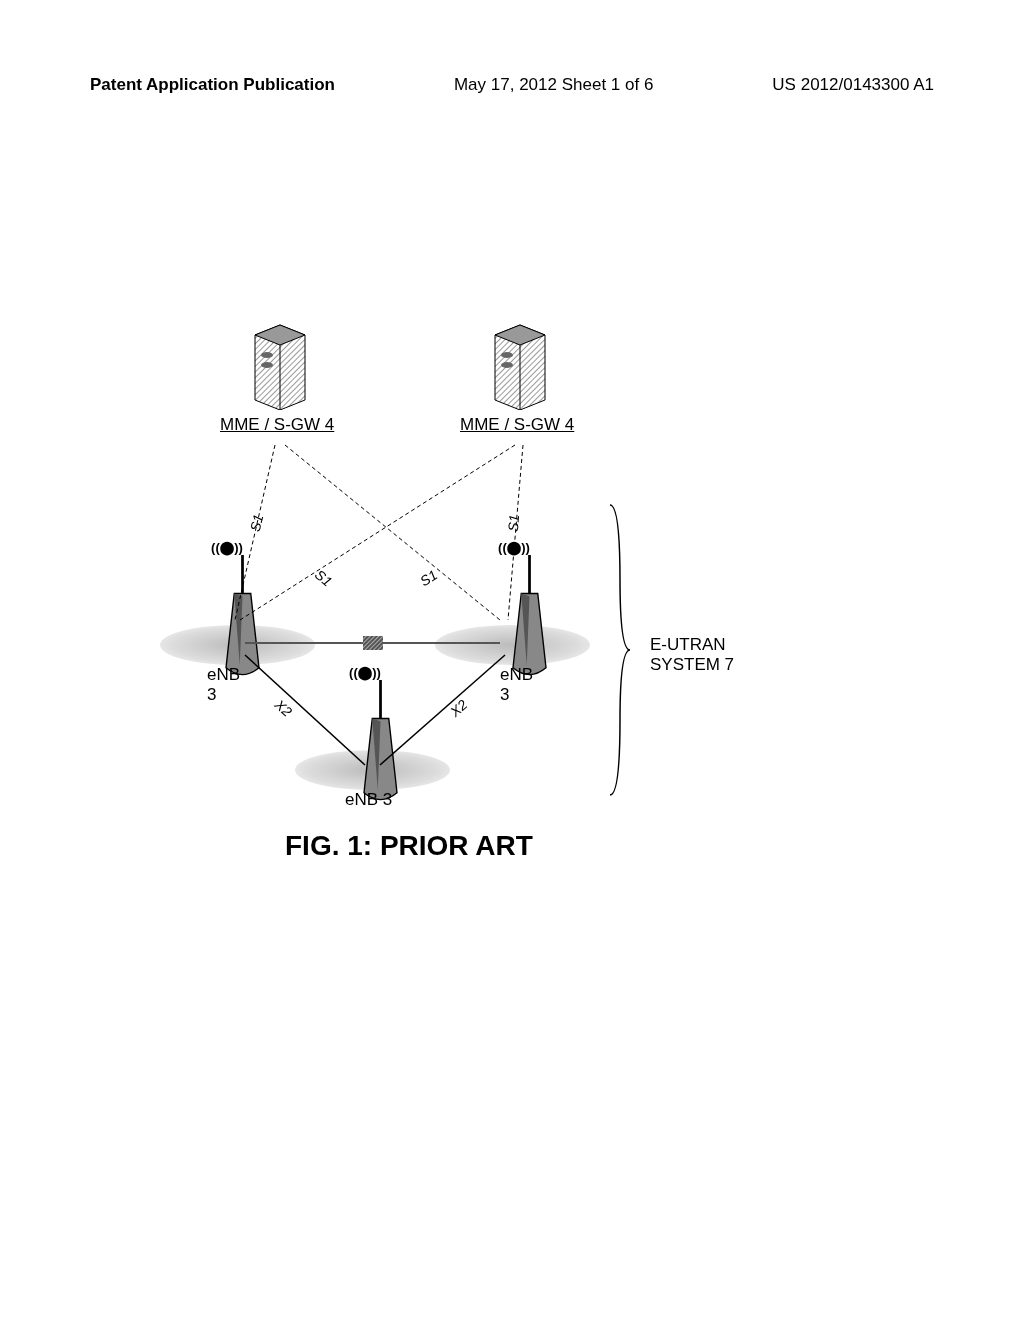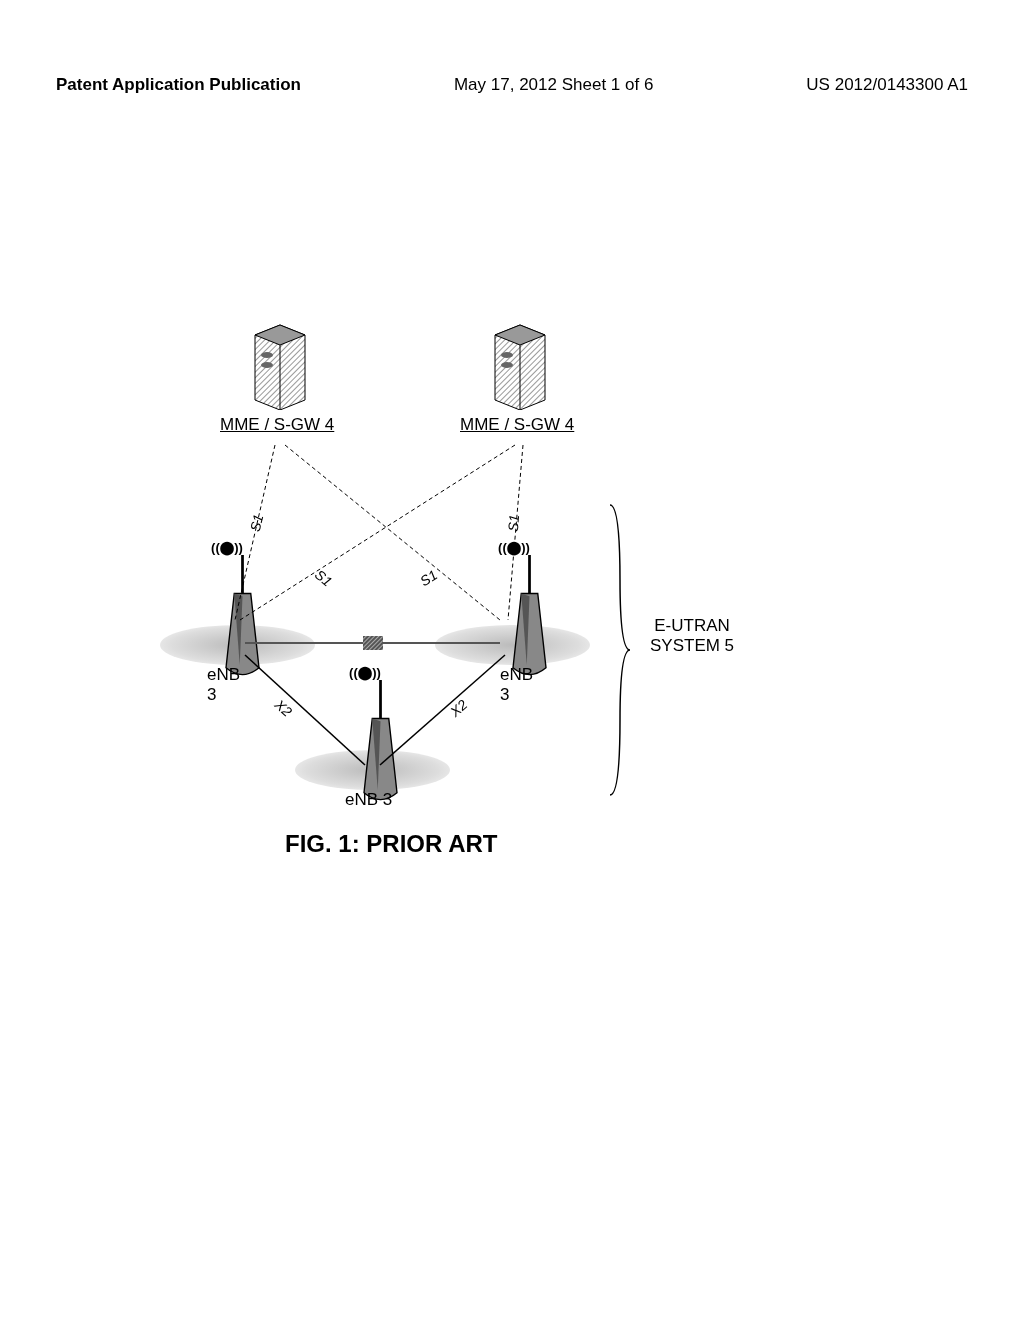--- a/index.html
+++ b/index.html
@@ -14,21 +14,21 @@
       background: white;
       font-family: Arial, Helvetica, sans-serif;
       position: relative;
     }
     
     .header {
       position: absolute;
       top: 75px;
       left: 0;
       width: 100%;
-      padding: 0 56px;
+      padding: 0 90px;
       display: flex;
       justify-content: space-between;
       font-size: 17px;
     }
     
     .header-left {
       font-weight: bold;
     }
     
     .figure-container {
@@ -87,21 +87,21 @@
     }
     
     .system-label {
       position: absolute;
       font-size: 17px;
       line-height: 1.2;
     }
     
     .figure-caption {
       position: absolute;
-      font-size: 24px;
+      font-size: 28px;
       font-weight: bold;
     }
     
     .brace {
       position: absolute;
     }
     
     .signal-waves {
       position: absolute;
       font-size: 14px;
@@ -221,20 +221,20 @@
   </svg>
   <div class="interface-label" style="left: 145px; top: 380px; transform: rotate(42deg);"><span>X2</span></div>
   <div class="interface-label" style="left: 320px; top: 380px; transform: rotate(-41deg);"><span>X2</span></div>
 
   <div class="brace" style="left: 475px; top: 180px;">
     <svg width="30" height="300">
       <path d="M 5 5 Q 15 5 15 80 Q 15 150 25 150 Q 15 150 15 220 Q 15 295 5 295" fill="none" stroke="#000" stroke-width="1.5"></path>
     </svg>
   </div>
 
-  <div class="system-label" style="left: 520px; top: 296px; text-align: center;">
+  <div class="system-label" style="left: 520px; top: 315px;">
     <div>E-UTRAN</div>
-    <div>SYSTEM 5</div>
+    <div>SYSTEM 7</div>
   </div>
 
   <div class="figure-caption" style="left: 155px; top: 510px;">FIG. 1: PRIOR ART</div>
 
 </div>
 
 </body></html>

